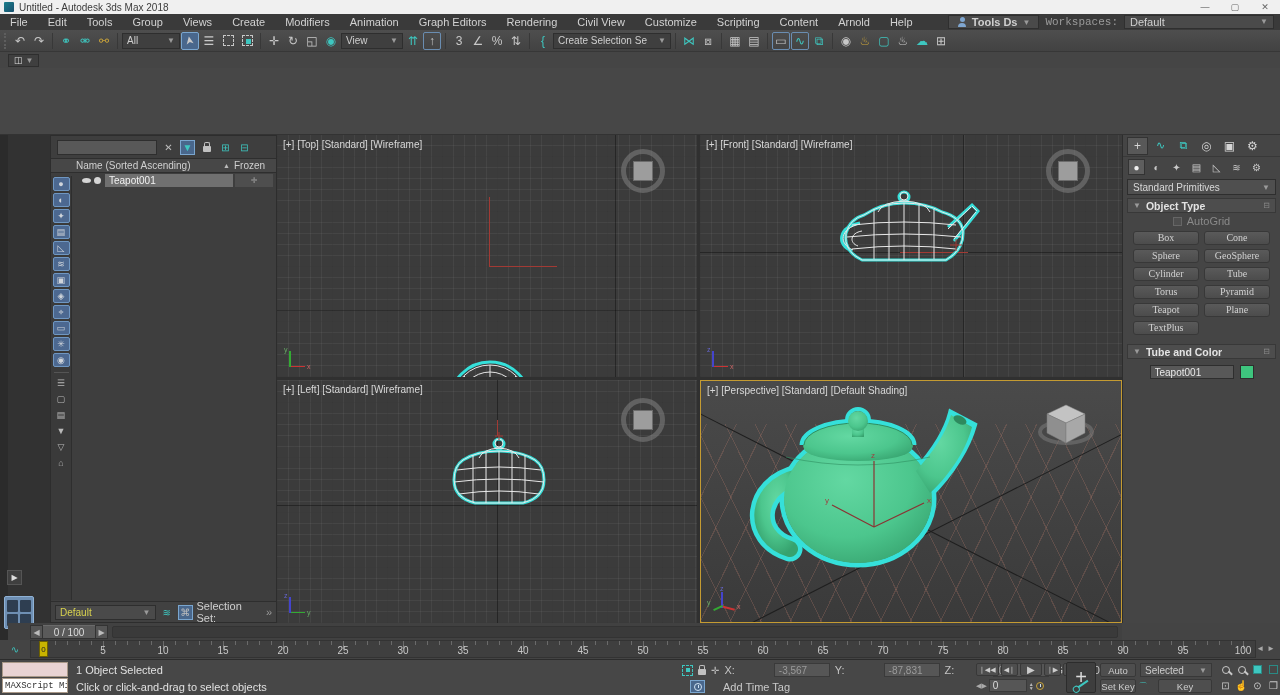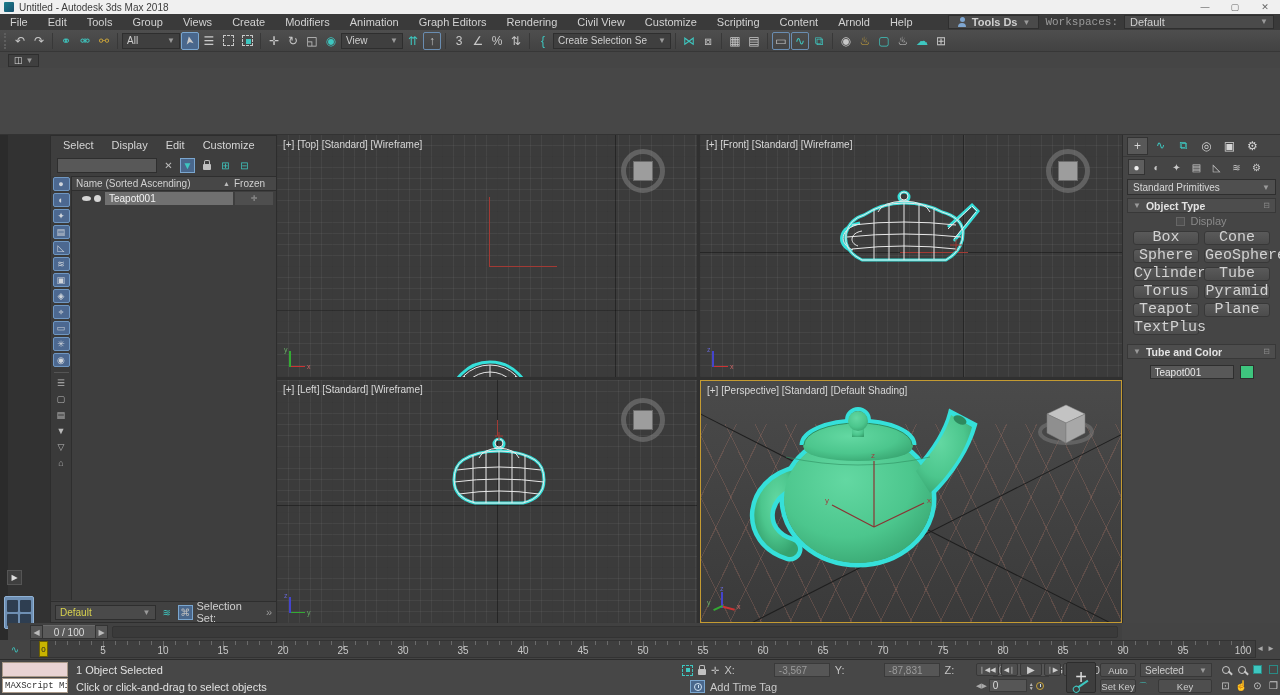--- a/index.html
+++ b/index.html
@@ -112,21 +112,21 @@
   .cp-drop{margin:2px 4px;height:16px;background:#4f4f4f;border:1px solid #2e2e2e;display:flex;align-items:center;
            justify-content:space-between;padding:0 5px;color:#d8d8d8;font-size:10px;}
   .rollout{margin:3px 4px 0 4px;height:15px;background:#4d4d4d;border:1px solid #383838;display:flex;align-items:center;
            padding:0 5px;color:#e3e3e3;font-weight:bold;font-size:10.5px;gap:5px;}
   .rollout .pin{margin-left:auto;color:#8a8a8a;font-weight:normal;font-size:8px;}
   .roll-arrow{color:#9a9a9a;font-size:8px;}
   .autogrid{display:flex;align-items:center;gap:5px;justify-content:center;height:16px;color:#8a8a8a;}
   .chk{width:9px;height:9px;background:#4e4e4e;border:1px solid #666;}
   .objgrid{display:grid;grid-template-columns:66px 66px;gap:4px 5px;justify-content:center;padding:2px 0 6px 0;}
   .obj-btn{height:14px;background:linear-gradient(#5a5a5a,#4c4c4c);border:1px solid #383838;border-radius:3px;
-           color:#d2d2d2;font-size:15px;font-family:Liberation Mono, monospace;line-height:12px;padding:0;}
+           color:#d2d2d2;font-size:10px;font-family:Liberation Serif, serif;line-height:12px;padding:0;}
   .namerow{display:flex;align-items:center;gap:6px;justify-content:center;padding-top:6px;}
   .namefield{width:84px;height:14px;background:#585858;border:1px solid #2e2e2e;color:#e8e8e8;font-size:10px;padding:0 4px;
              font-family:"Liberation Sans",sans-serif;}
   .swatch{width:14px;height:14px;border:1px solid #2e2e2e;}
   
   #timeslider{position:absolute;left:8px;top:623px;width:1114px;height:17px;background:#414141;display:flex;align-items:center;}
   .ts-handle{display:flex;align-items:center;height:14px;margin-left:22px;}
   .ts-arrow{width:13px;height:14px;background:#555;border:1px solid #333;color:#bbb;font-size:8px;text-align:center;line-height:13px;}
   .ts-mid{width:52px;height:14px;background:#5a5a5a;border-top:1px solid #6a6a6a;border-bottom:1px solid #333;
           color:#ddd;font-size:10px;text-align:center;line-height:14px;}
@@ -148,21 +148,21 @@
         font-family:"Liberation Mono",monospace;font-size:9px;color:#333;line-height:14px;padding-left:2px;overflow:hidden;white-space:nowrap;}
   .stat1{position:absolute;left:76px;top:4px;color:#e0e0e0;}
   .stat2{position:absolute;left:76px;top:21px;color:#e0e0e0;}
   .coords{position:absolute;left:682px;top:3px;display:flex;align-items:center;gap:5px;}
   .cfield{width:56px;height:14px;background:#565656;border:1px solid #3a3a3a;color:#9b9b9b;font-size:10px;line-height:13px;padding:0 4px;margin-left:34px;}
   .clabel{color:#c4c4c4;}
   .iso{width:11px;height:11px;border:1px dashed #3ec7c0;display:flex;align-items:center;justify-content:center;}
   .iso i{width:4px;height:4px;background:#3ec7c0;}
   .lockico{width:8px;height:6px;background:#c0c0c0;border-radius:1px;position:relative;margin-top:4px;}
   .lockico::before{content:"";position:absolute;top:-4px;left:1px;width:4px;height:4px;border:1px solid #c0c0c0;border-bottom:none;border-radius:2px 2px 0 0;}
-  .timetag{position:absolute;left:690px;top:20px;display:flex;align-items:center;gap:5px;color:#c9c9c9;}
+  .timetag{position:absolute;left:690px;top:20px;display:flex;align-items:center;gap:18px;color:#c9c9c9;}
   .clockbox{width:15px;height:13px;background:#49678c;border:1px solid #7aa6cf;display:flex;align-items:center;justify-content:center;}
   .clockico{width:8px;height:8px;border:1px solid #cfe2f2;border-radius:50%;position:relative;}
   .clockico::after{content:"";position:absolute;left:3px;top:1px;width:1px;height:3px;background:#cfe2f2;}
   .transport{position:absolute;left:976px;top:3px;display:flex;gap:2px;}
   .trbtn{min-width:15px;height:13px;background:#4e4e4e;border:1px solid #383838;border-radius:2px;color:#ccc;
          font-size:7px;display:flex;align-items:center;justify-content:center;padding:0 2px;}
   .transport2{position:absolute;left:976px;top:19px;display:flex;gap:2px;align-items:center;}
   .framefield{width:38px;height:13px;background:#565656;border:1px solid #3a3a3a;color:#ddd;font-size:10px;line-height:12px;padding:0 3px;}
   .spin{display:flex;flex-direction:column;font-size:5px;color:#bbb;line-height:4px;}
   .bigkey{position:absolute;left:1066px;top:2px;width:30px;height:31px;background:#3e3e3e;border:1px solid #2c2c2c;border-radius:2px;
@@ -289,27 +289,20 @@
   <div id="explorer-gutter"></div>
   <div class="expand-btn">▶</div>
   <div class="layout-btn">
     <span></span>
       <span></span>
       <span></span>
       <span></span>
   </div>
 
   <div id="explorer">
-    <div class="menus">
-
-    <span>Select</span>
-        <span>Display</span>
-        <span>Edit</span>
-        <span>Customize</span>
-      </div>
     <div class="srchrow">
       <input class="srch" value="" style="">
       <span class="mini">✕</span>
       <span class="mini teal on">▼</span>
       <span class="mini">
           <span class="lockico"></span>
         </span>
       <span class="mini teal">⊞</span>
       <span class="mini teal">⊟</span>
     </div>
@@ -519,21 +512,21 @@
       <span>Standard Primitives</span>
         <span class="darr">▼</span>
     </div>
     <div class="rollout">
       <span class="roll-arrow">▼</span>
       <span>Object Type</span>
       <span class="pin">⊟</span>
     </div>
     <div class="autogrid">
       <span class="chk"></span>
-      <span>Display</span>
+      <span>AutoGrid</span>
     </div>
     <div class="objgrid">
 
     <button class="obj-btn">Box</button>
         <button class="obj-btn">Cone</button>
         <button class="obj-btn">Sphere</button>
         <button class="obj-btn">GeoSphere</button>
         <button class="obj-btn">Cylinder</button>
         <button class="obj-btn">Tube</button>
         <button class="obj-btn">Torus</button>

